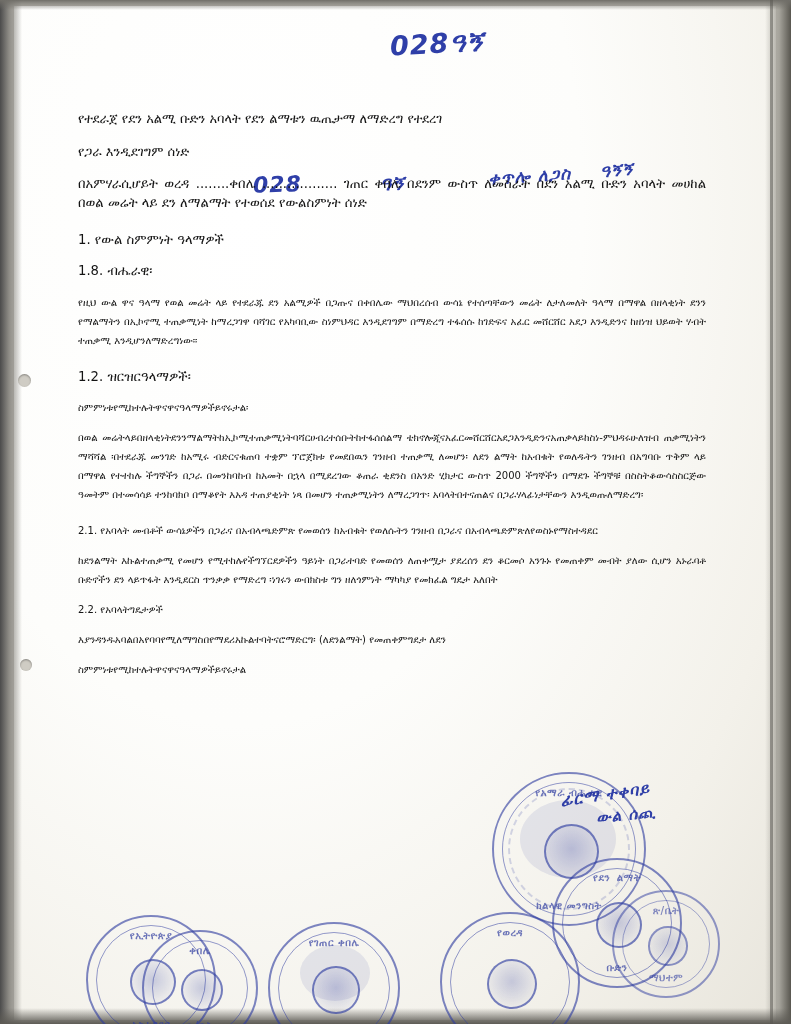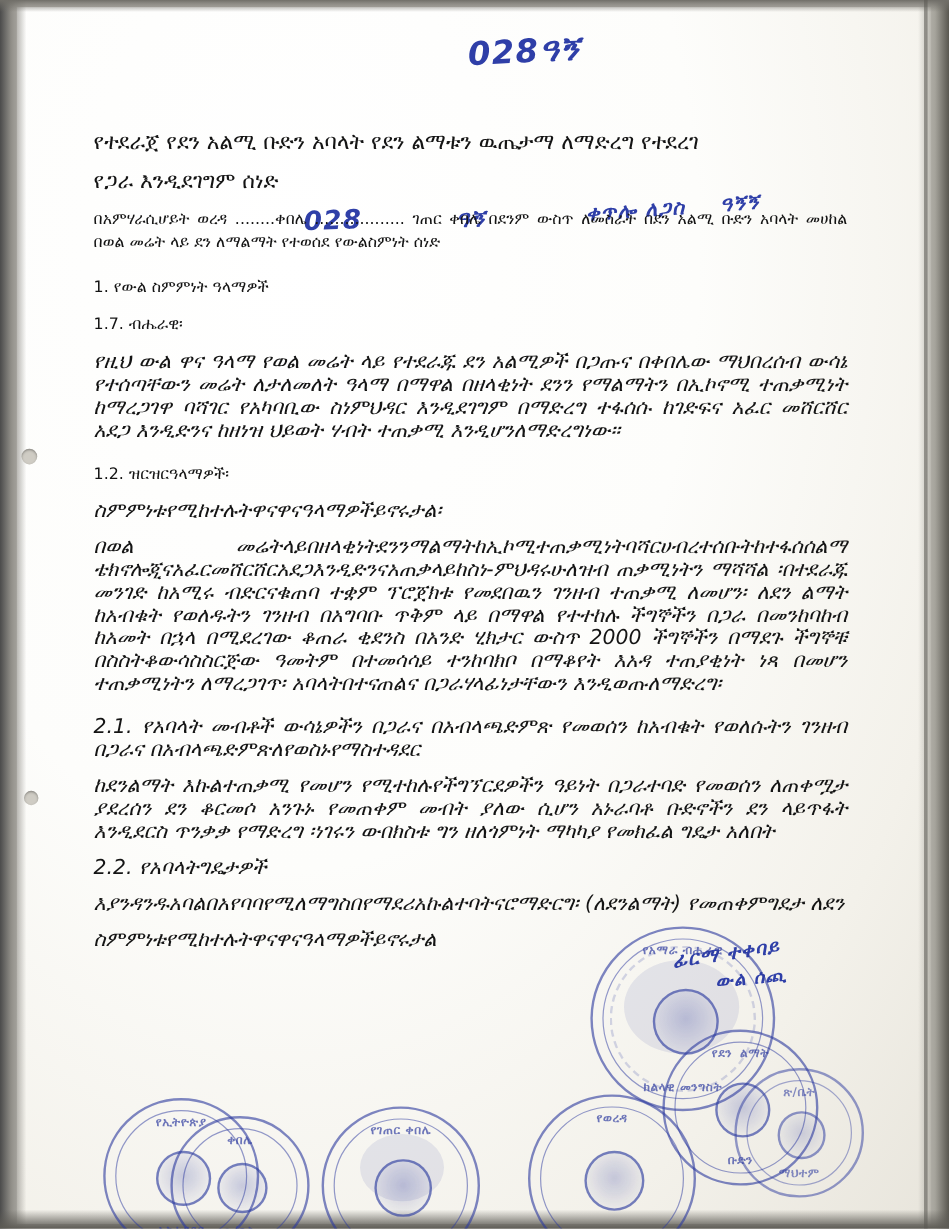--- a/index.html
+++ b/index.html
@@ -129,30 +129,30 @@
     color: #141414;
     font-size: 13.2px;
     line-height: 20.5px;
     font-family: "DejaVu Sans", sans-serif;
   }
   .doc-body p {
     margin: 0 0 11px 0;
     text-align: justify;
   }
   .title-line {
-    font-size: 18px;
+    font-size: 13px;
     line-height: 22px;
     margin-bottom: 14px;
   }
   .heading {
     margin-bottom: 8px;
   }
   .tight { line-height: 19.4px; }
   .indent { margin-left: 14px; }
-  .dense { line-height: 19px; font-size: 17px; font-style: italic; }
+  .dense { line-height: 19px; font-size: 10px; }
   .blank { height: 6px; }
 
   
   .stamp {
     position: absolute;
     border-radius: 50%;
     border: 2px solid rgba(46,60,160,0.72);
     color: rgba(46,60,160,0.82);
     font-family: "DejaVu Sans", sans-serif;
     font-weight: 700;
@@ -242,21 +242,21 @@
     <p class="tight">በአምሃራሲሆይት ወረዳ ........ቀበሌ .................. ገጠር ቀበሌ በደንም ውስጥ ለመስራት በደን አልሚ ቡድን አባላት መሀከል በወል መሬት ላይ ደን ለማልማት የተወሰደ የውልስምነት ሰነድ</p>
 
     <div class="blank"></div>
 
     <p class="heading">
       <span>1.</span>
       <span>የውል ስምምነት ዓላማዎች</span>
     </p>
 
     <p class="heading">
-      <span>1.7.</span>
+      <span>1.8.</span>
       <span>ብሔራዊ፡</span>
     </p>
 
     <p class="dense">የዚህ ውል ዋና ዓላማ የወል መሬት ላይ የተደራጁ ደን አልሚዎች በጋጡና በቀበሌው ማህበረሰብ ውሳኔ የተሰጣቸውን መሬት ለታለመለት ዓላማ በማዋል በዘላቂነት ደንን የማልማትን በኢኮኖሚ ተጠቃሚነት ከማረጋገዋ ባሻገር የአካባቢው ስነምህዳር እንዲደገግም በማድረግ ተፋሰሱ ከገድፍና አፈር መሸርሸር አደጋ እንዲድንና ከዘነዝ ህይወት ሃብት ተጠቃሚ እንዲሆንለማድረግነው፡፡</p>
 
     <div class="blank"></div>
 
     <p class="heading">
       <span>1.2.</span>
       <span>ዝርዝርዓላማዎች፡</span>

